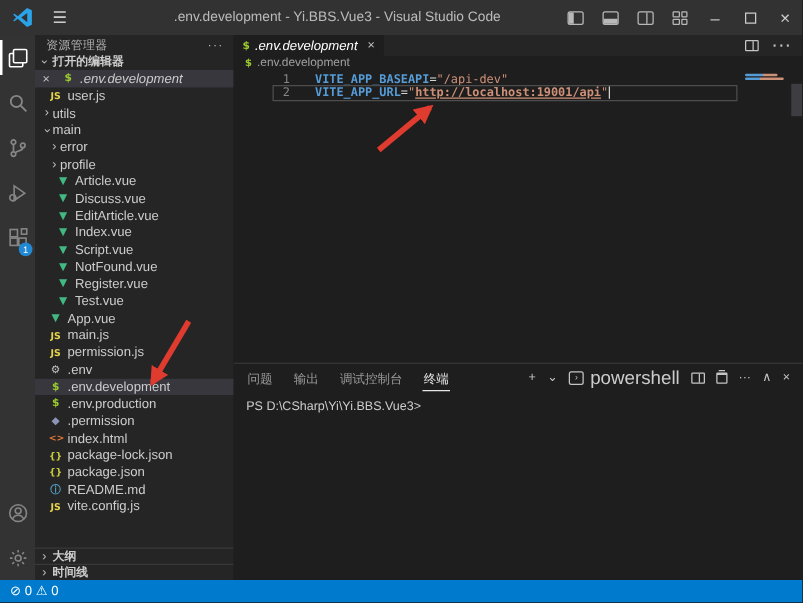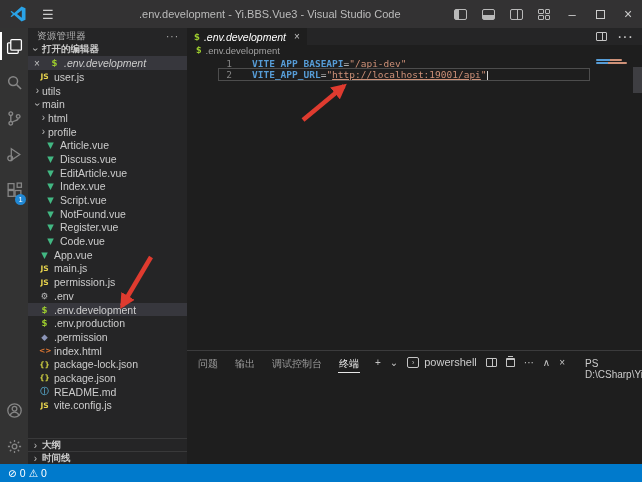--- a/index.html
+++ b/index.html
@@ -74,37 +74,37 @@
   .breadcrumb .fi { width:auto; margin-right:0; font-size:8px; }
   .code { flex:1; position:relative; background:#1e1e1e; overflow:hidden;
           font-family:"DejaVu Sans Mono","Liberation Mono",monospace; }
   .code-inner { padding-top:2px; }
   .code-line { display:flex; height:11px; line-height:11px; font-size:9.5px; position:relative; }
   .gutter { width:45px; text-align:right; color:#858585; flex:none; }
   .ltext { margin-left:20px; white-space:pre; }
   .tk-key { color:#569cd6; font-weight:bold; }
   .tk-op  { color:#d4d4d4; }
   .tk-str { color:#ce9178; }
-  .tk-link { color:#ce9178; text-decoration:underline; }
+  .tk-link { color:#ce9178; text-decoration:underline;font-weight:bold; }
   .cur-box { position:absolute; left:31px; right:52px; top:-1px; bottom:-1px; border:1px solid #4d4d4d; pointer-events:none; }
   .cursor { display:inline-block; width:1px; height:10px; background:#d4d4d4; vertical-align:middle; }
   .minimap { position:absolute; top:3px; right:13px; width:33px; }
   .mm-line { height:2px; margin-bottom:1px; border-radius:1px; }
   .mm-1 { background:linear-gradient(90deg,#569cd6 55%,#ce9178 55%); width:26px; }
   .mm-2 { background:linear-gradient(90deg,#569cd6 40%,#ce9178 40%); width:31px; }
   .vscroll { position:absolute; top:11px; right:0; width:9px; height:26px; background:#3e3e42; }
   
-  .panel { height:114px; border-top:1px solid #3b3b3c; background:#1e1e1e; display:flex; flex-direction:row; flex:none; }
+  .panel { height:174px; border-top:1px solid #3b3b3c; background:#1e1e1e; display:flex; flex-direction:column; flex:none; }
   .paneltabs { height:22px; display:flex; align-items:center; padding-left:10px; flex:none; }
   .ptab { font-size:10px; color:#9b9b9b; margin-right:15px; padding:3px 1px; text-transform:uppercase; }
   .ptab.active { color:#e7e7e7; border-bottom:1px solid #e7e7e7; }
   .panel-actions { margin-left:auto; display:flex; align-items:center; gap:9px; padding-right:10px; color:#c5c5c5; font-size:11px; }
   .term-ic { width:12px; height:11px; border:1px solid #c5c5c5; border-radius:2px; font-size:7px; line-height:9px;
              text-align:center; color:#c5c5c5; }
-  .shell-lbl { font-size:11px; color:#cccccc; margin-left:-4px; }
+  .shell-lbl { font-size:15px; color:#cccccc; margin-left:-4px; }
   .trash-ic { width:9px; height:9px; border:1px solid #c5c5c5; border-top-width:2px; border-radius:1px; position:relative; }
   .trash-ic::before { content:""; position:absolute; top:-4px; left:1px; width:5px; height:1px; background:#c5c5c5; }
   .pa-sym { font-size:10px; }
   .panel-body { flex:1; padding:7px 0 0 10px; font-family:Liberation Sans, sans-serif;
                 font-size:10px; color:#cccccc; }
   
   .statusbar { height:18px; background:#007acc; color:#ffffff; display:flex; align-items:center;
                font-size:10.5px; padding:0 8px; }
   .sb-left { display:flex; align-items:center; gap:5px; }
   .sb-right { margin-left:auto; display:flex; align-items:center; gap:14px; }
@@ -223,21 +223,21 @@
         <div class="row" style="padding-left: 5px;">
           <span class="chev closed">›</span>
           <span>utils</span>
         </div>
         <div class="row" style="padding-left: 5px;">
           <span class="chev">›</span>
           <span>main</span>
         </div>
         <div class="row" style="padding-left: 11px;">
           <span class="chev closed">›</span>
-          <span>html</span>
+          <span>error</span>
         </div>
         <div class="row" style="padding-left: 11px;">
           <span class="chev closed">›</span>
           <span>profile</span>
         </div>
         <div class="row" style="padding-left: 17px;">
           <span class="fi" style="color: rgb(66, 184, 131);">▼</span>
           <span>Article.vue</span>
         </div>
         <div class="row" style="padding-left: 17px;">
@@ -259,21 +259,21 @@
         <div class="row" style="padding-left: 17px;">
           <span class="fi" style="color: rgb(66, 184, 131);">▼</span>
           <span>NotFound.vue</span>
         </div>
         <div class="row" style="padding-left: 17px;">
           <span class="fi" style="color: rgb(66, 184, 131);">▼</span>
           <span>Register.vue</span>
         </div>
         <div class="row" style="padding-left: 17px;">
           <span class="fi" style="color: rgb(66, 184, 131);">▼</span>
-          <span>Code.vue</span>
+          <span>Test.vue</span>
         </div>
         <div class="row" style="padding-left: 11px;">
           <span class="fi" style="color: rgb(66, 184, 131);">▼</span>
           <span>App.vue</span>
         </div>
         <div class="row" style="padding-left: 11px;">
           <span class="fi" style="color: rgb(232, 212, 77); font-size: 7.5px;">JS</span>
           <span>main.js</span>
         </div>
         <div class="row" style="padding-left: 11px;">

